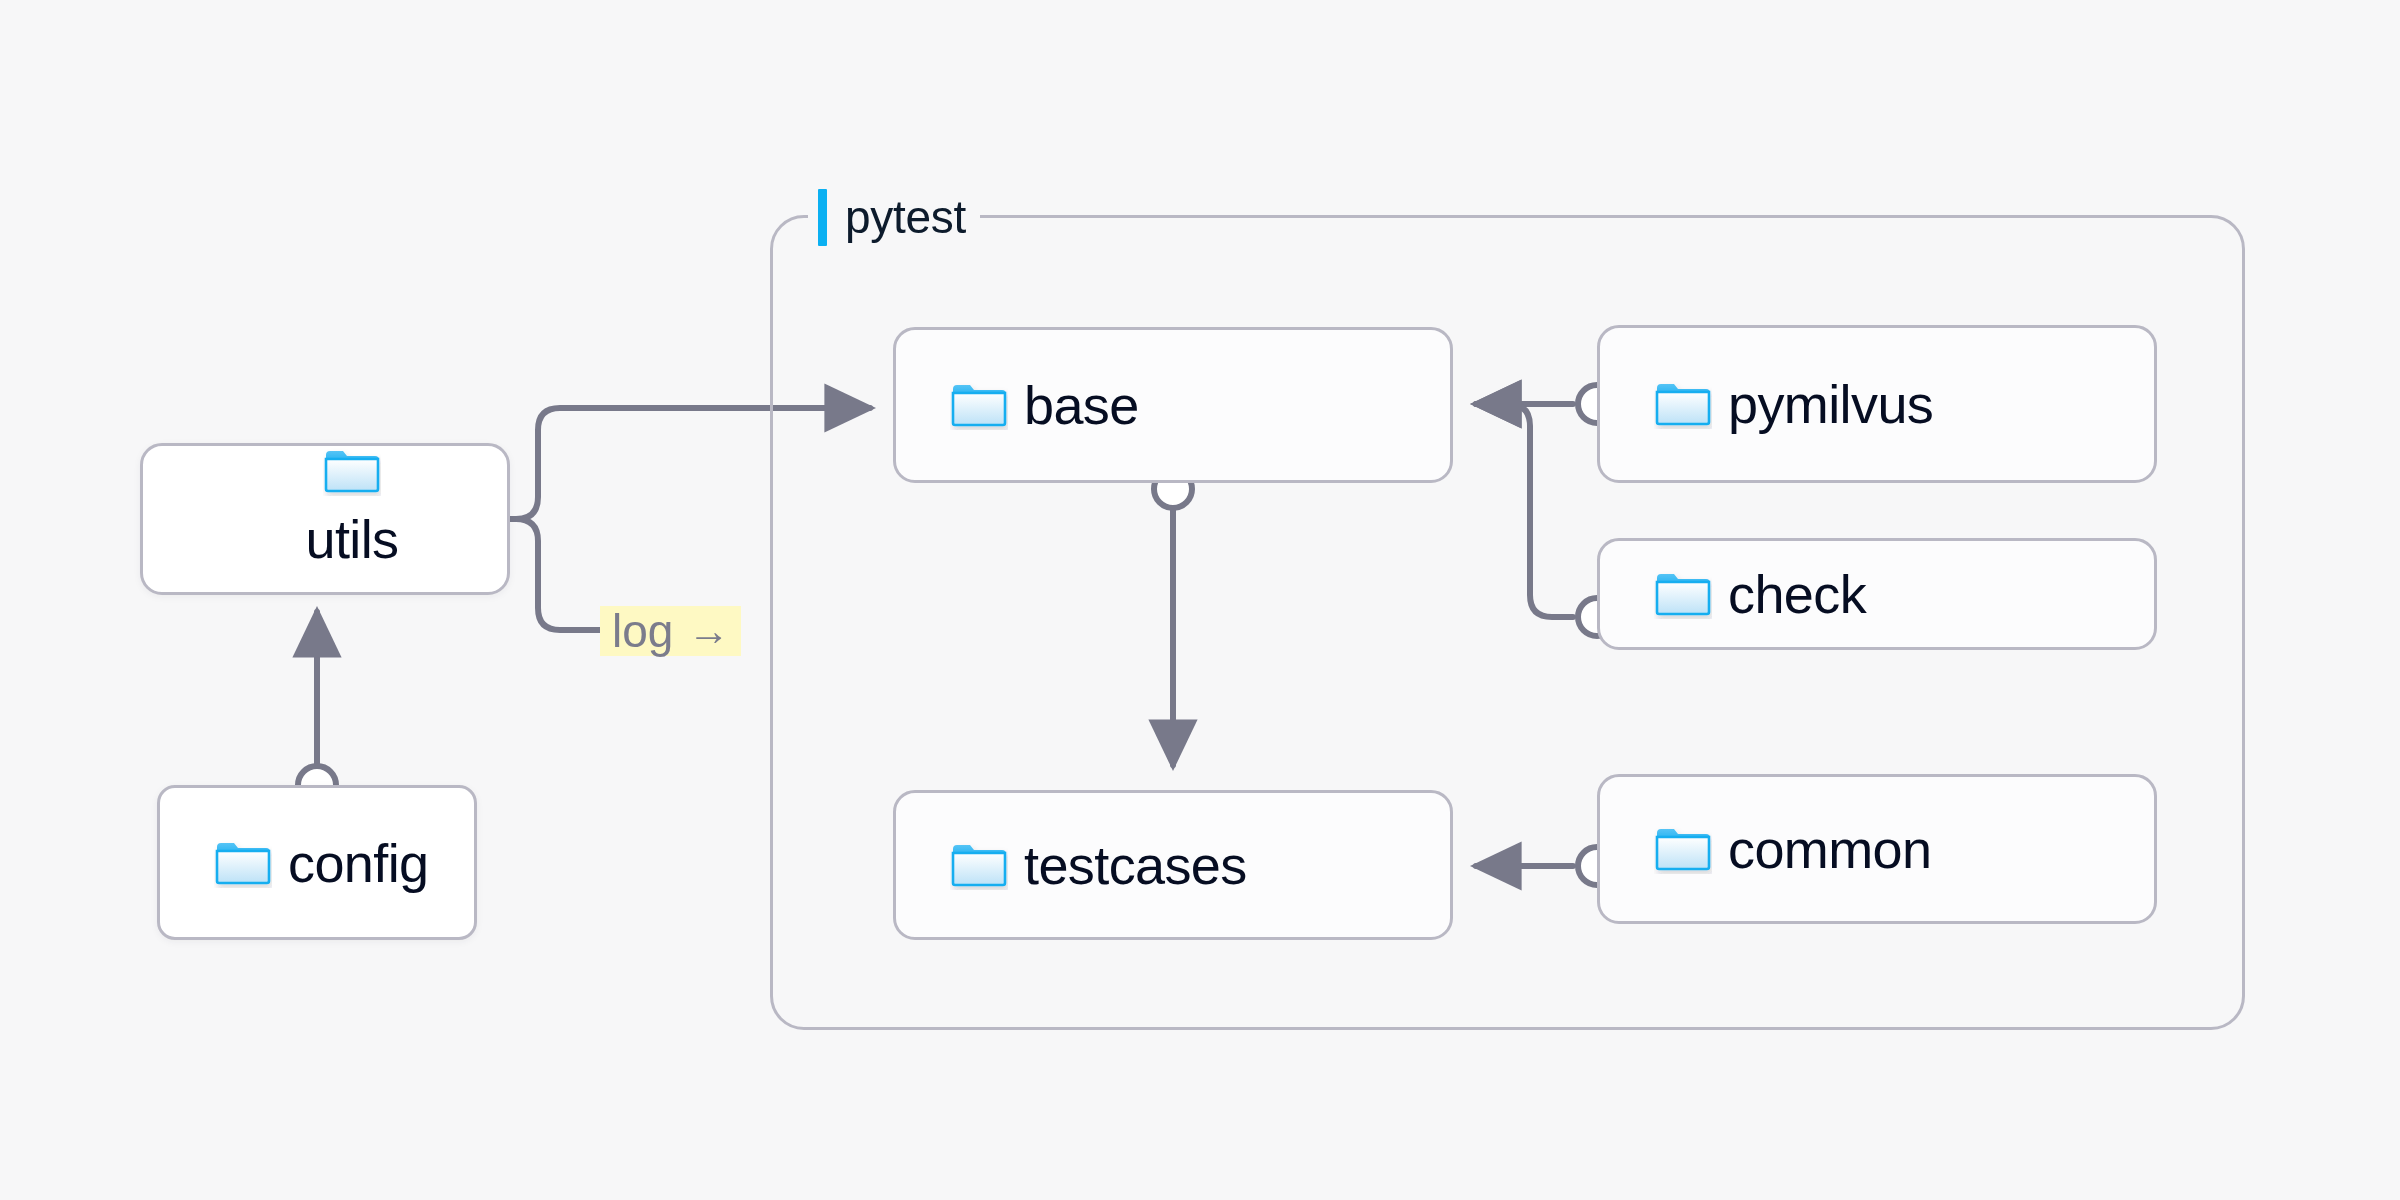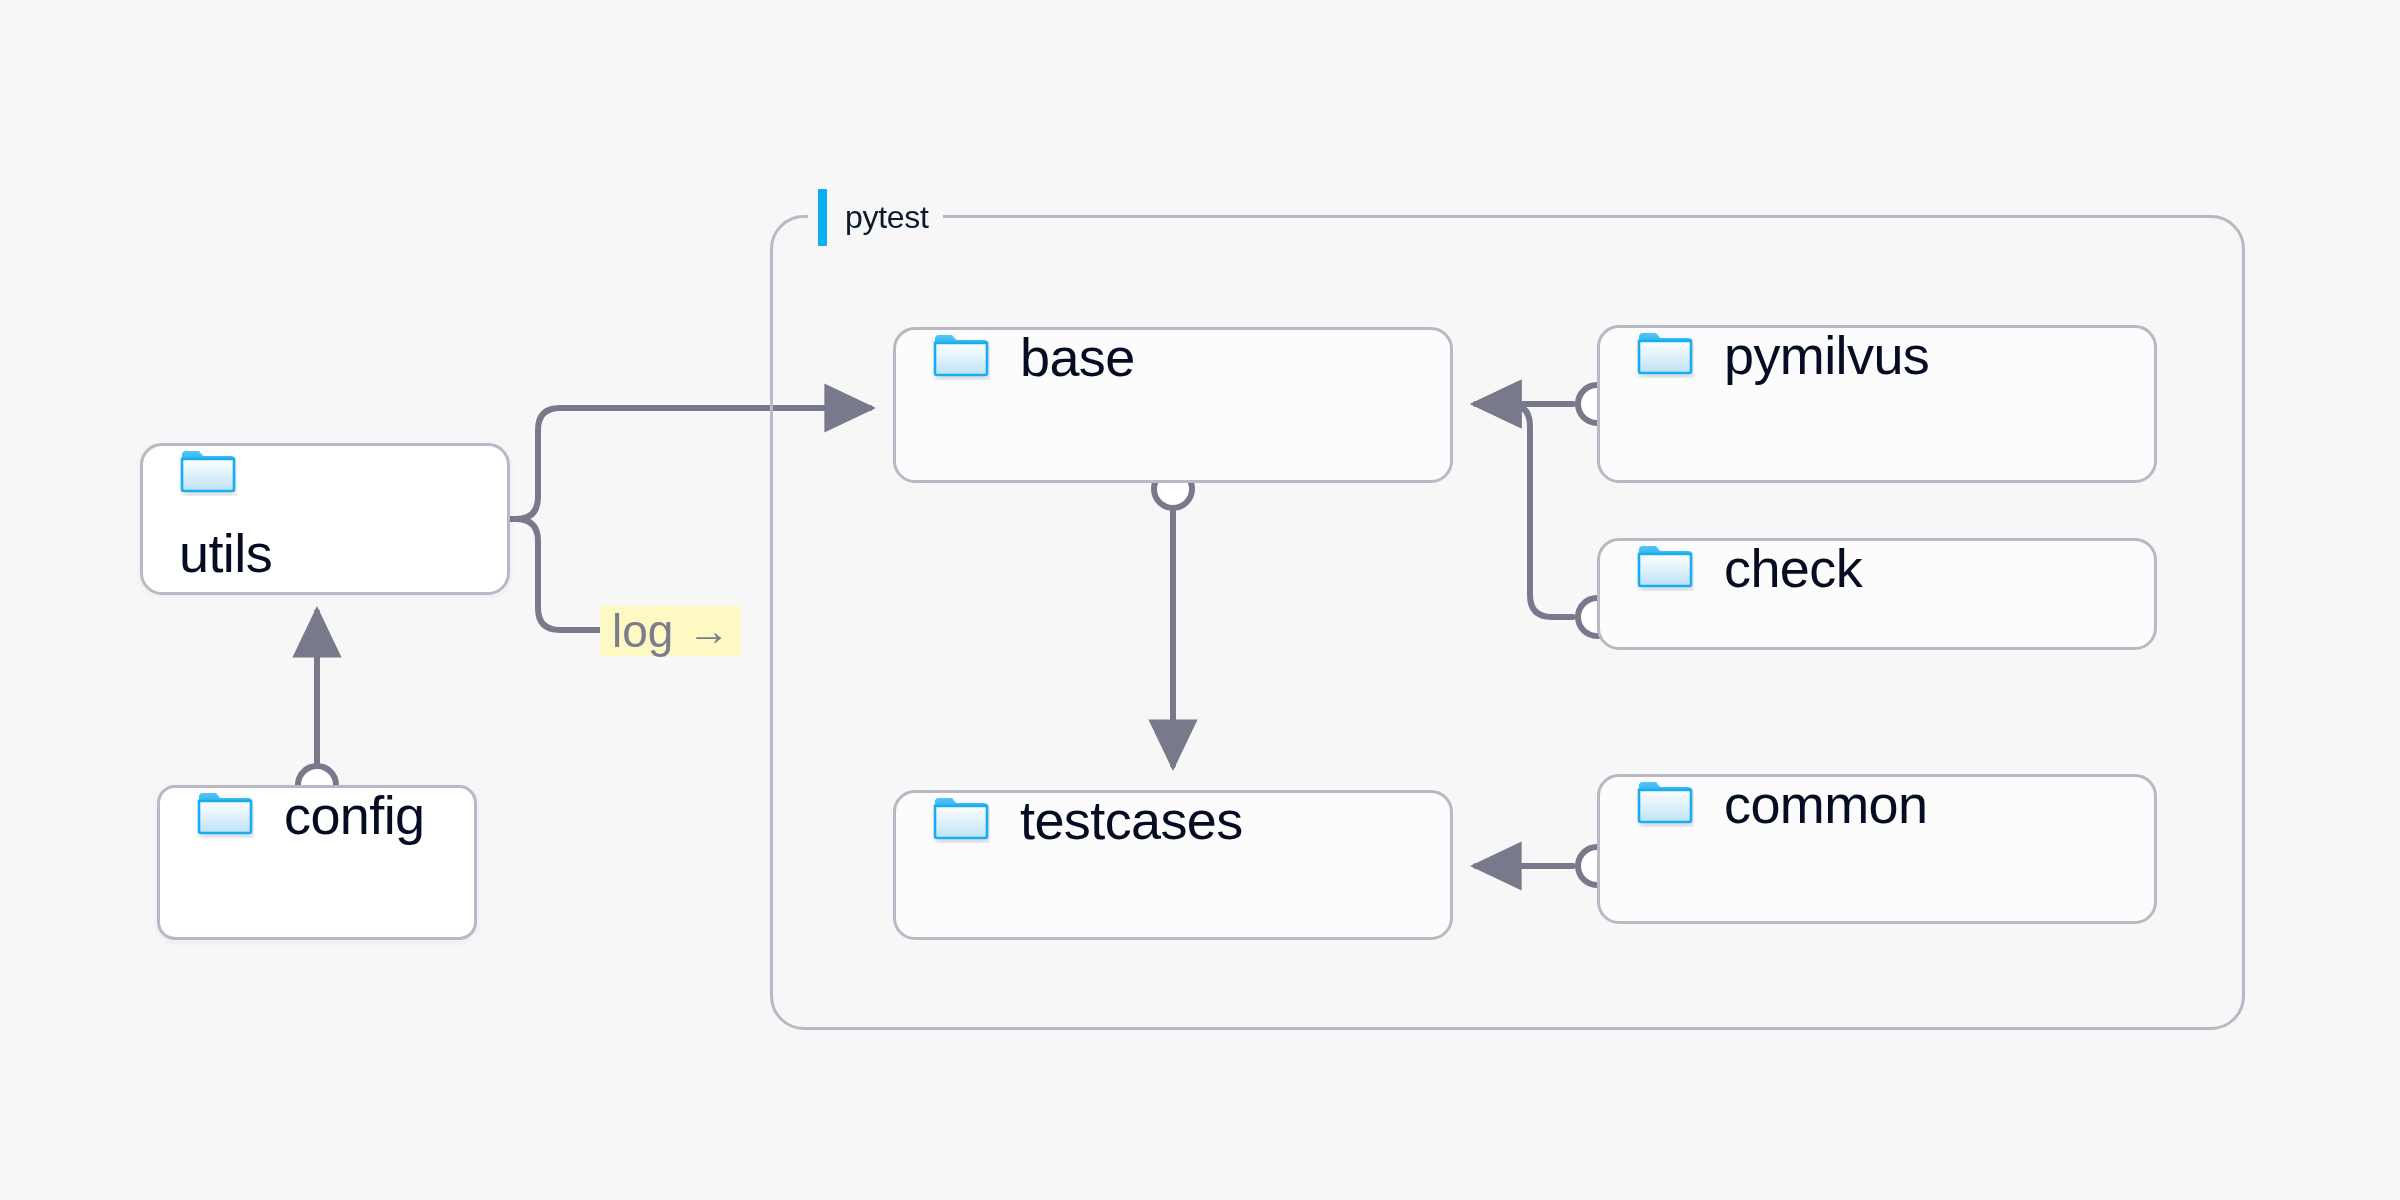--- a/index.html
+++ b/index.html
@@ -48,36 +48,37 @@
     white-space: nowrap;
   }
   .group-tick {
     width: 9px;
     height: 57px;
     background: #0bb0f2;
     border-radius: 1px;
     flex: 0 0 auto;
   }
   .group-title {
-    font-size: 32px;
+    font-size: 46px;
     line-height: 1;
     color: #0d1b2c;
     letter-spacing: -0.3px;
   }
 
   
   .node {
     position: absolute;
     box-sizing: border-box;
     border: 3px solid #b9b8c4;
     border-radius: 22px;
     background: #ffffff;
     display: flex;
-    padding-left: 36px;
-    gap: 30px;
+    align-items: center;
+    padding-left: 54px;
+    gap: 16px;
   }
   .node.inside {
     background: #fcfcfd;
   }
   .node-label {
     font-size: 54px;
     line-height: 1;
     color: #060d22;
     letter-spacing: -0.6px;
     white-space: nowrap;

